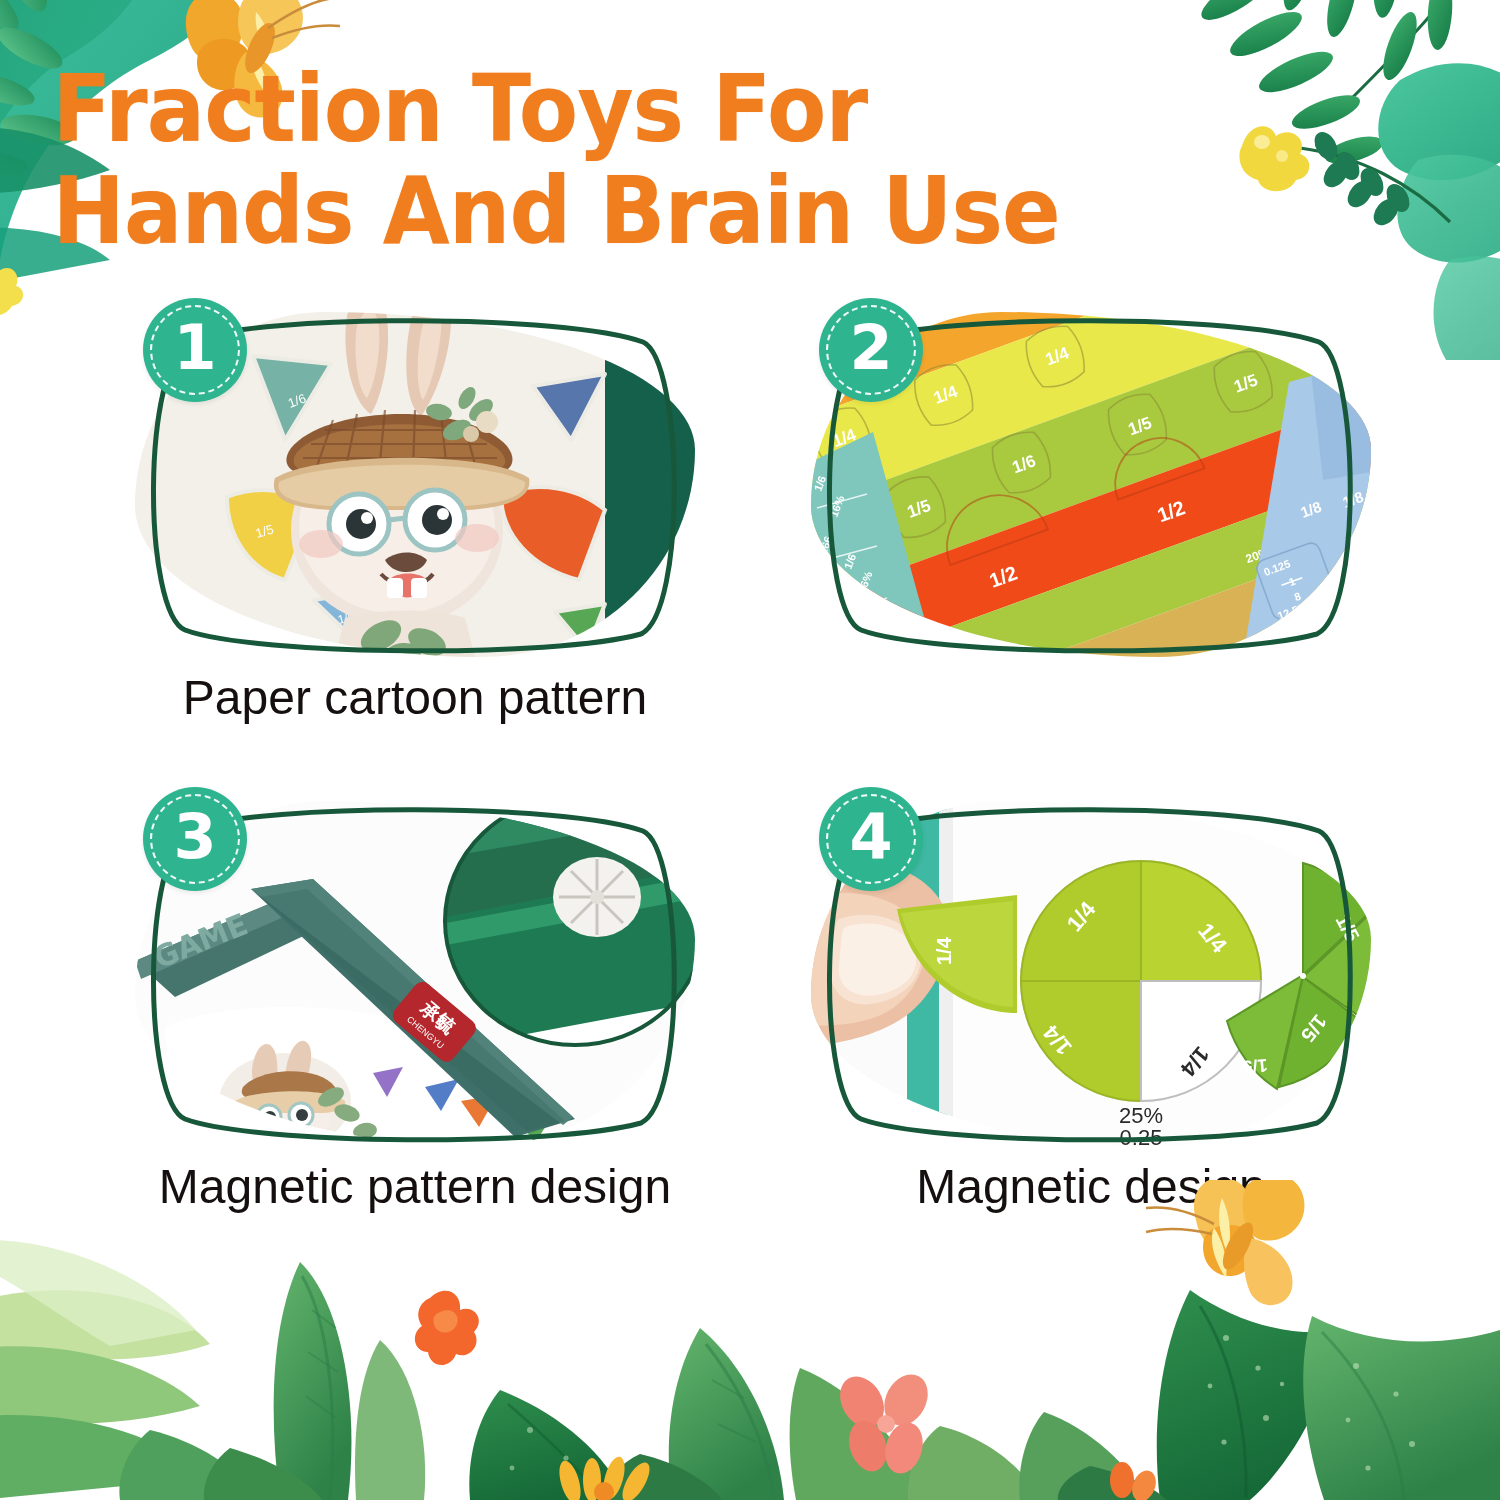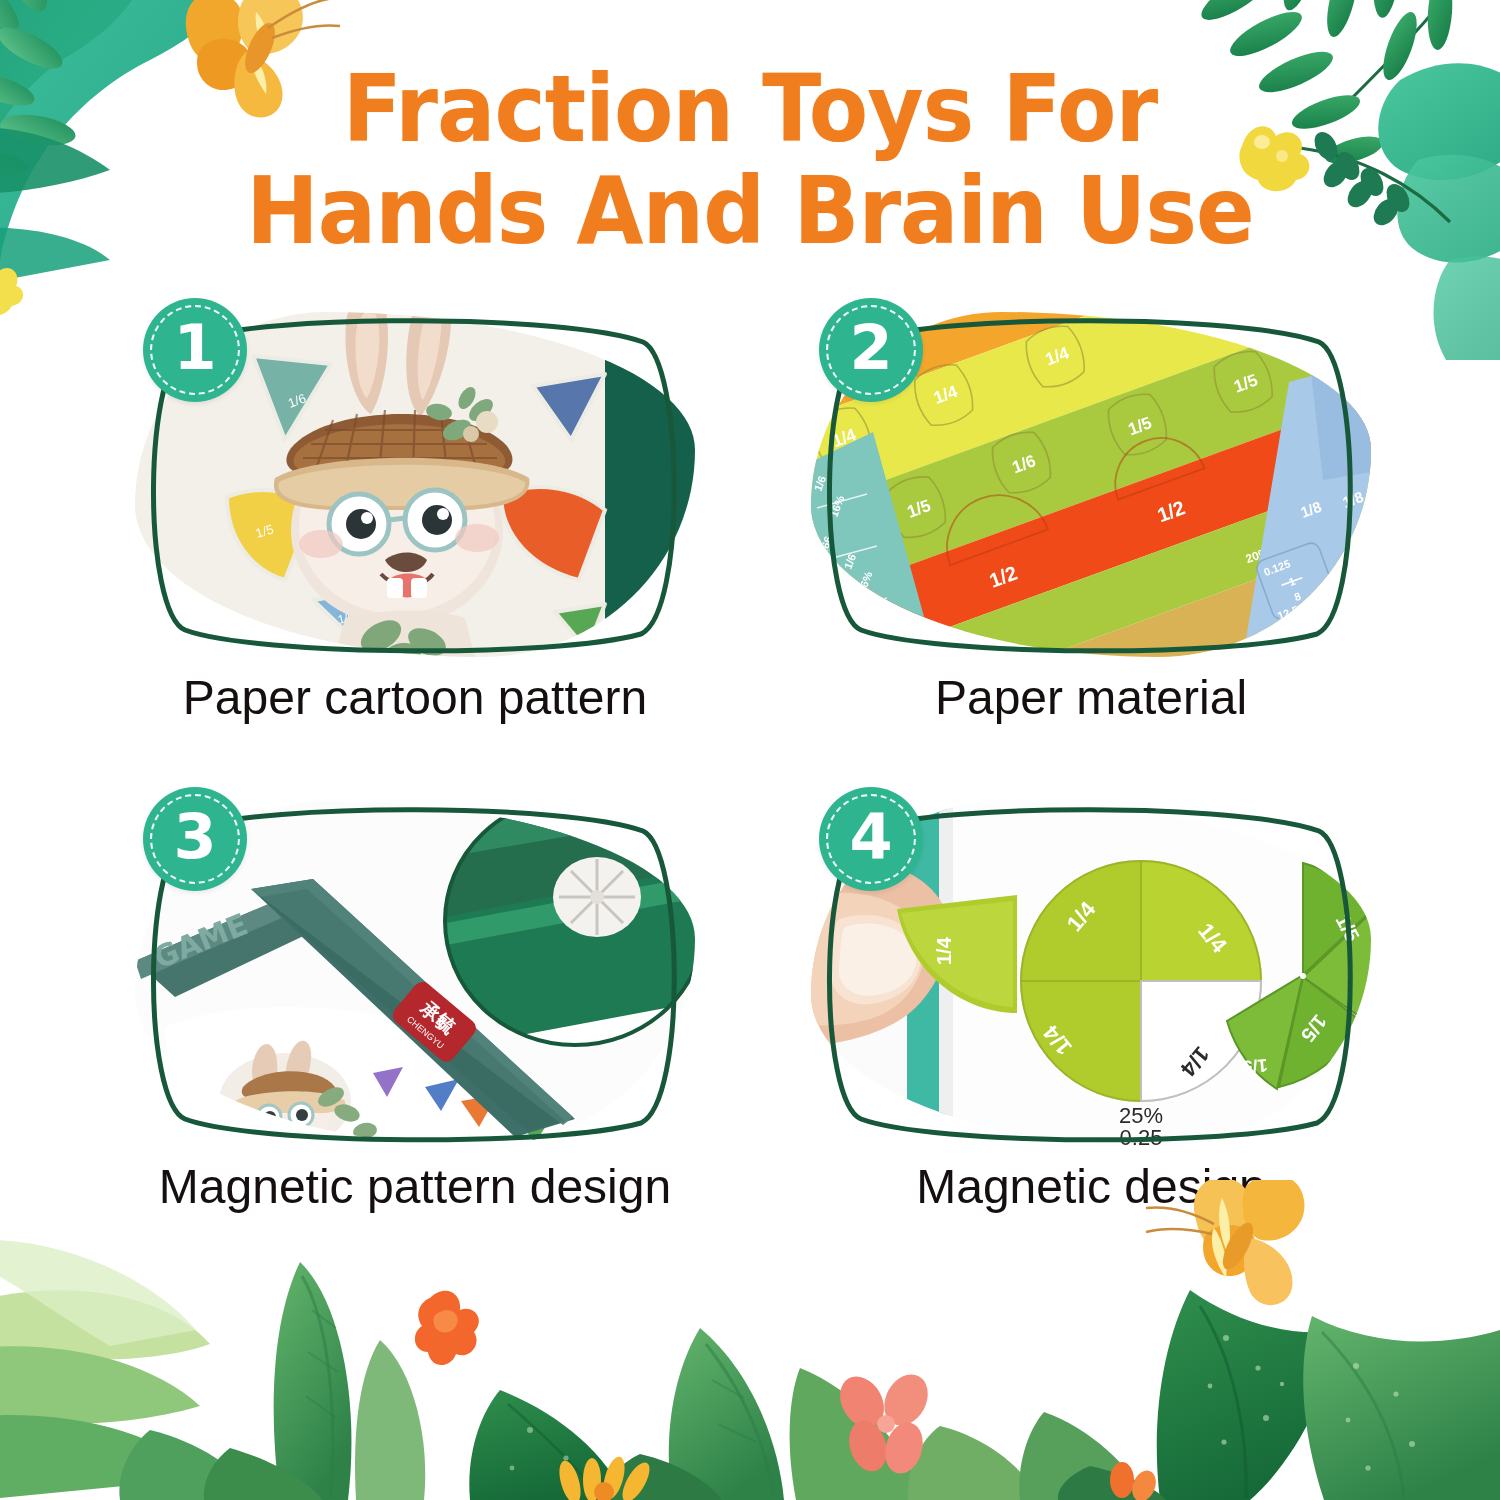--- a/index.html
+++ b/index.html
@@ -14,21 +14,20 @@
 
   
   .deco{position:absolute;pointer-events:none;}
   .deco-top-left{left:-40px;top:-70px;width:430px;height:400px;}
   .deco-top-right{right:-30px;top:-40px;width:380px;height:400px;}
   .deco-bottom{left:0;bottom:0;width:1500px;height:320px;}
 
   
   .title-wrap{
     position:absolute;left:0;top:58px;width:1500px;
-    text-align:center;
   }
   .title-line{
     color:#F07E1F;
     font-family:"DejaVu Sans", sans-serif;
     font-weight:bold;
     font-size:93px;
     line-height:102px;
     letter-spacing:-1px;
     transform:scaleX(0.93);
     text-shadow:0 0 1px rgba(240,126,31,.45);
@@ -355,21 +354,20 @@
             </g>
           </svg>
         </div>
         <svg class="blobclip" viewBox="0 0 560 345" preserveAspectRatio="none">
           <path d="M56,28 C130,2 430,2 508,30 C548,48 552,300 506,322 C420,346 120,344 50,318 C8,300 6,52 56,28 Z" fill="none" stroke="#18583A" stroke-width="5"></path>
         </svg>
         <div class="badge">
           <span>2</span>
         </div>
       </div>
-      <div class="caption">Paper material</div>
     </div>
 
     <div class="card">
       <div class="frame">
         <div class="photo">
           <svg viewBox="0 0 560 345" width="560" height="345">
             <rect width="560" height="345" fill="#FCFCFC"></rect>
             <g>
               <path d="M0,160 L150,96 L200,120 L40,196 Z" fill="#46756D"></path>
               <path d="M0,160 L150,96 L158,112 L6,178 Z" fill="#5C8A82"></path>

